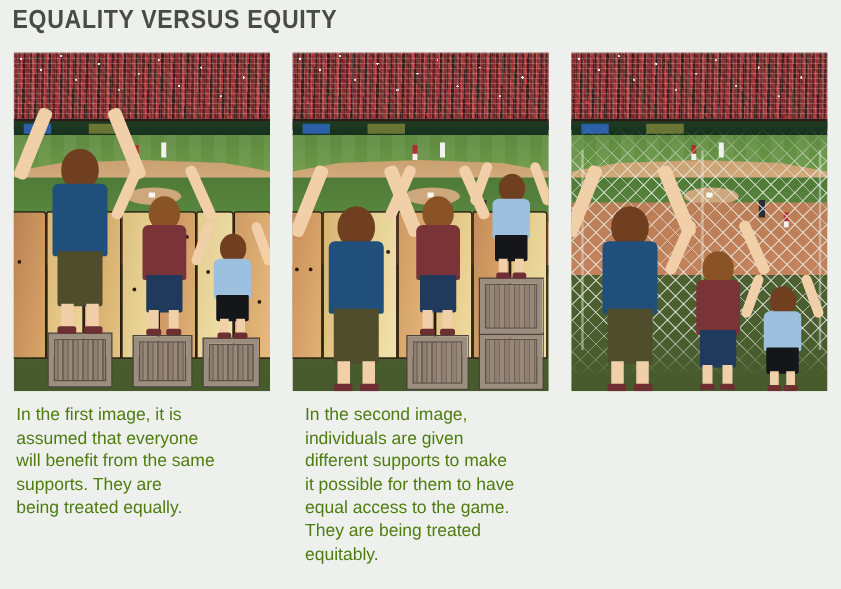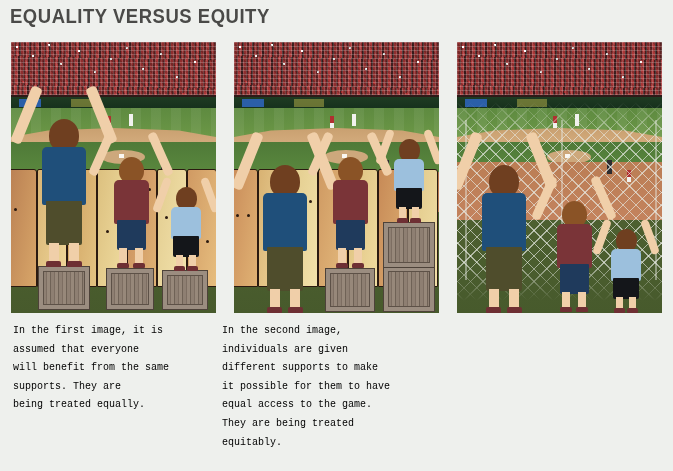--- a/index.html
+++ b/index.html
@@ -125,27 +125,26 @@
   .p-torso{position:absolute;border-radius:5px 5px 2px 2px;}
   .p-arm{position:absolute;border-radius:4px;}
   .p-leg{position:absolute;}
   .p-shorts{position:absolute;border-radius:1px 1px 2px 2px;}
   .p-shoe{position:absolute;border-radius:2px 2px 1px 1px;background:#6e2f33;}
 
   
   #captions{position:absolute;left:0;top:322px;width:673px;height:140px;}
   .caption{
     position:absolute;top:0;width:208px;
-    font-size:10px;line-height:18.6px;
-    color:#000000;
+    font-size:14px;line-height:18.6px;
+    color:#4d7c0f;
     white-space:pre-line;
-    font-family:Liberation Mono, monospace;
   }
   #caption-0{left:13px;}
-  #caption-1{left:222px;}
+  #caption-1{left:244px;}
   #caption-2{left:459px;width:212px;}
 </style>
 </head>
 <body>
 
 <div id="page-title">EQUALITY VERSUS EQUITY</div>
 
 <div id="panels">
 
   <div class="panel" id="panel-0">

